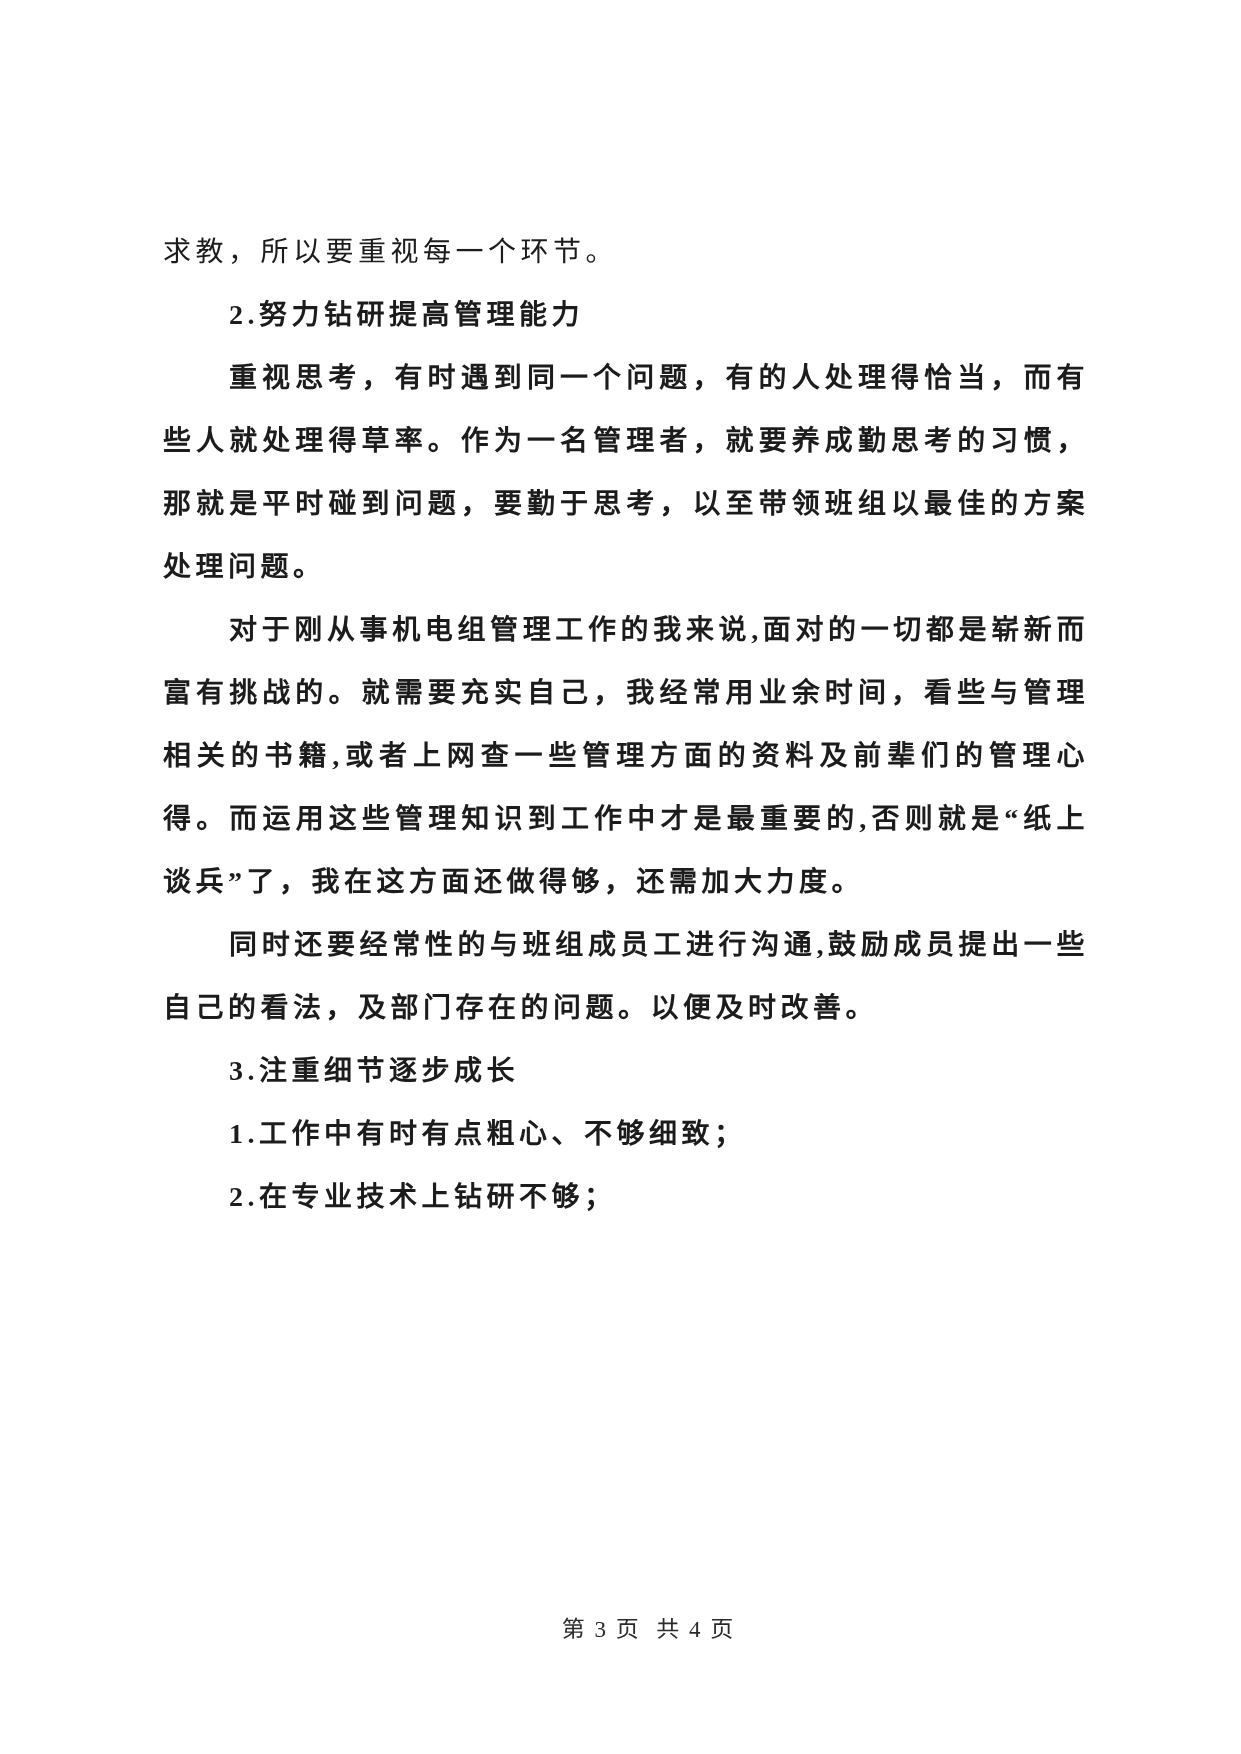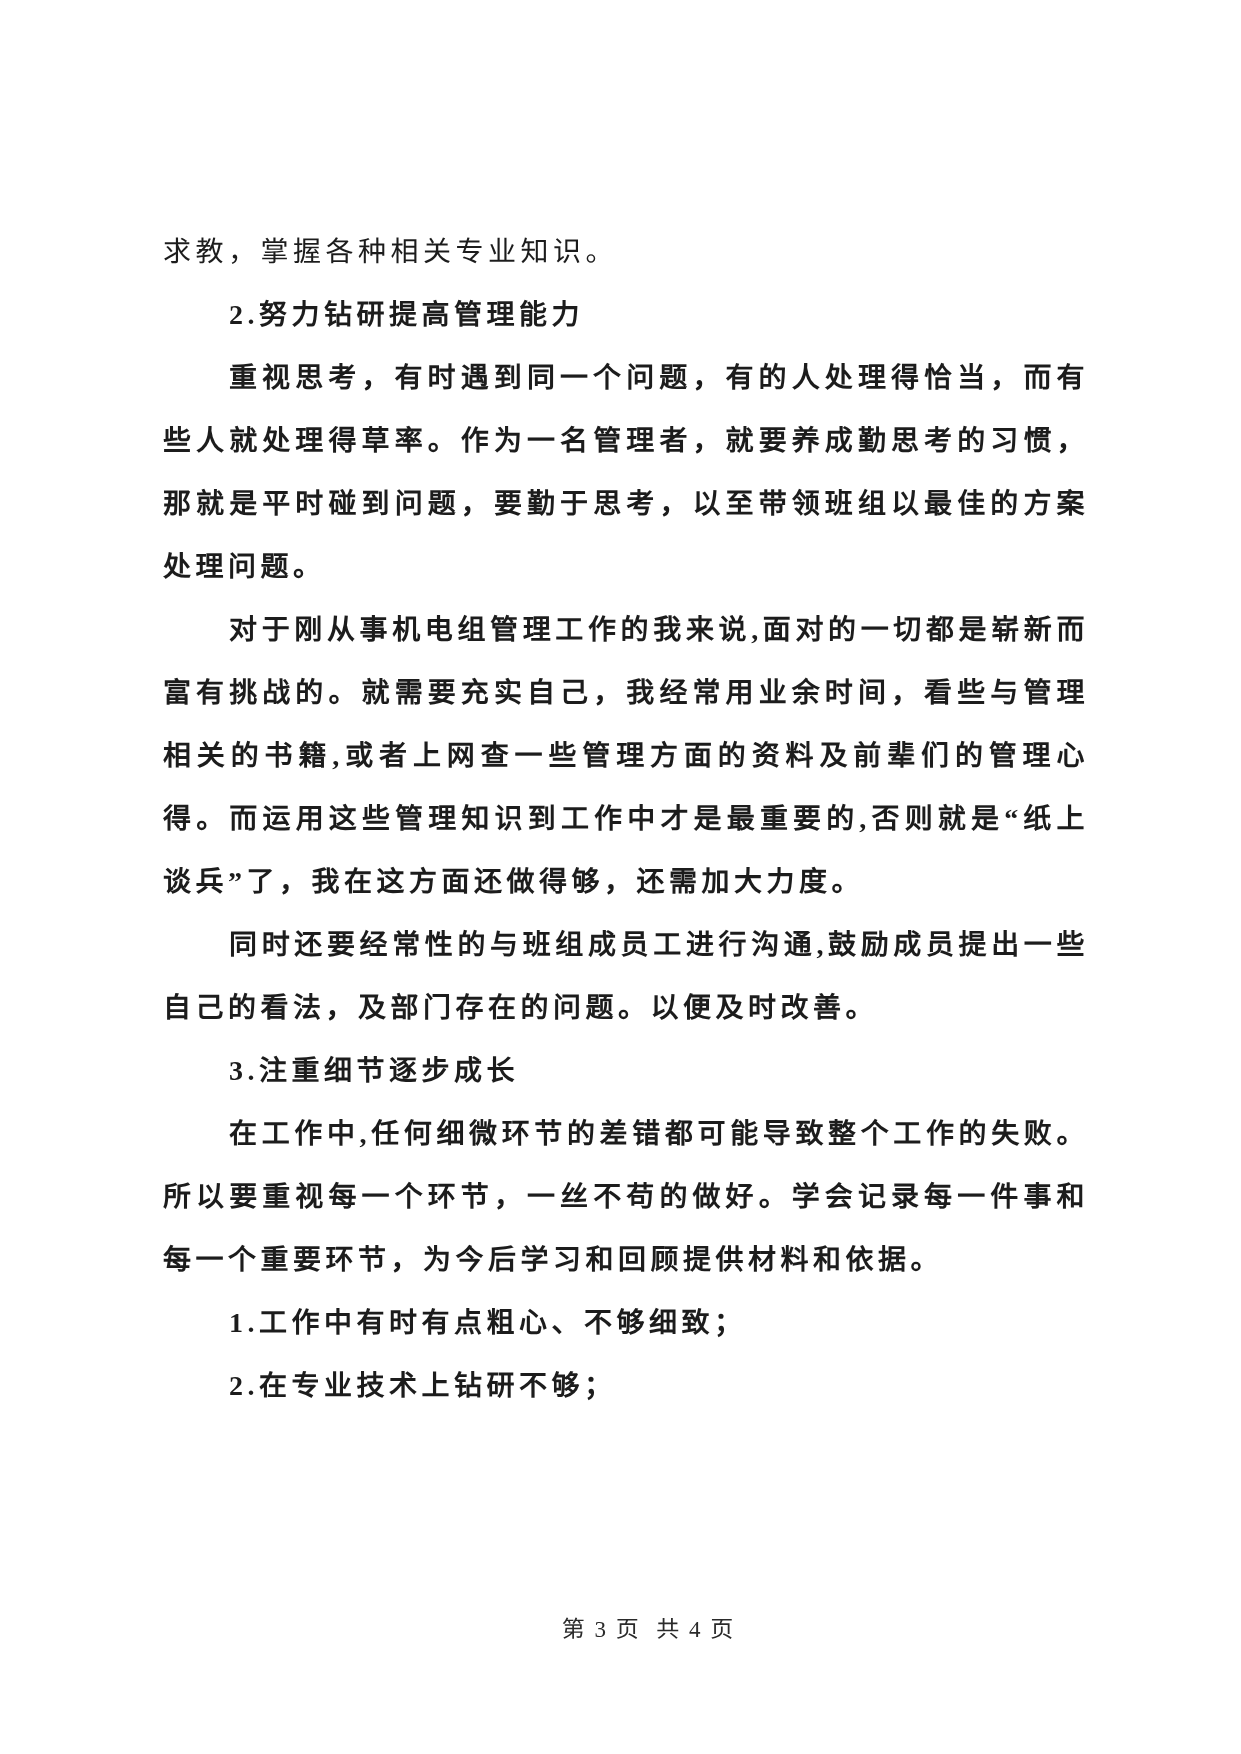--- a/index.html
+++ b/index.html
@@ -46,24 +46,23 @@
     letter-spacing: 2px;
     color: #2a2a2a;
     white-space: pre;
   }
 </style>
 </head>
 <body>
 
 <div class="page">
   <div class="content">
-    <p class="para">求教，掌握各种相关专业知识。</p>
+    <p class="para">求教，所以要重视每一个环节。</p>
     <p class="para indent">2.努力钻研提高管理能力</p>
     <p class="para indent">重视思考，有时遇到同一个问题，有的人处理得恰当，而有些人就处理得草率。作为一名管理者，就要养成勤思考的习惯，那就是平时碰到问题，要勤于思考，以至带领班组以最佳的方案处理问题。</p>
     <p class="para indent">对于刚从事机电组管理工作的我来说,面对的一切都是崭新而富有挑战的。就需要充实自己，我经常用业余时间，看些与管理相关的书籍,或者上网查一些管理方面的资料及前辈们的管理心得。而运用这些管理知识到工作中才是最重要的,否则就是“纸上谈兵”了，我在这方面还做得够，还需加大力度。</p>
     <p class="para indent">同时还要经常性的与班组成员工进行沟通,鼓励成员提出一些自己的看法，及部门存在的问题。以便及时改善。</p>
     <p class="para indent">3.注重细节逐步成长</p>
-    <p class="para indent">在工作中,任何细微环节的差错都可能导致整个工作的失败。所以要重视每一个环节，一丝不苟的做好。学会记录每一件事和每一个重要环节，为今后学习和回顾提供材料和依据。</p>
     <p class="para indent">1.工作中有时有点粗心、不够细致；</p>
     <p class="para indent">2.在专业技术上钻研不够；</p>
   </div>
   <div class="page-footer">第 3 页  共 4 页</div>
 </div>
 
 </body></html>

